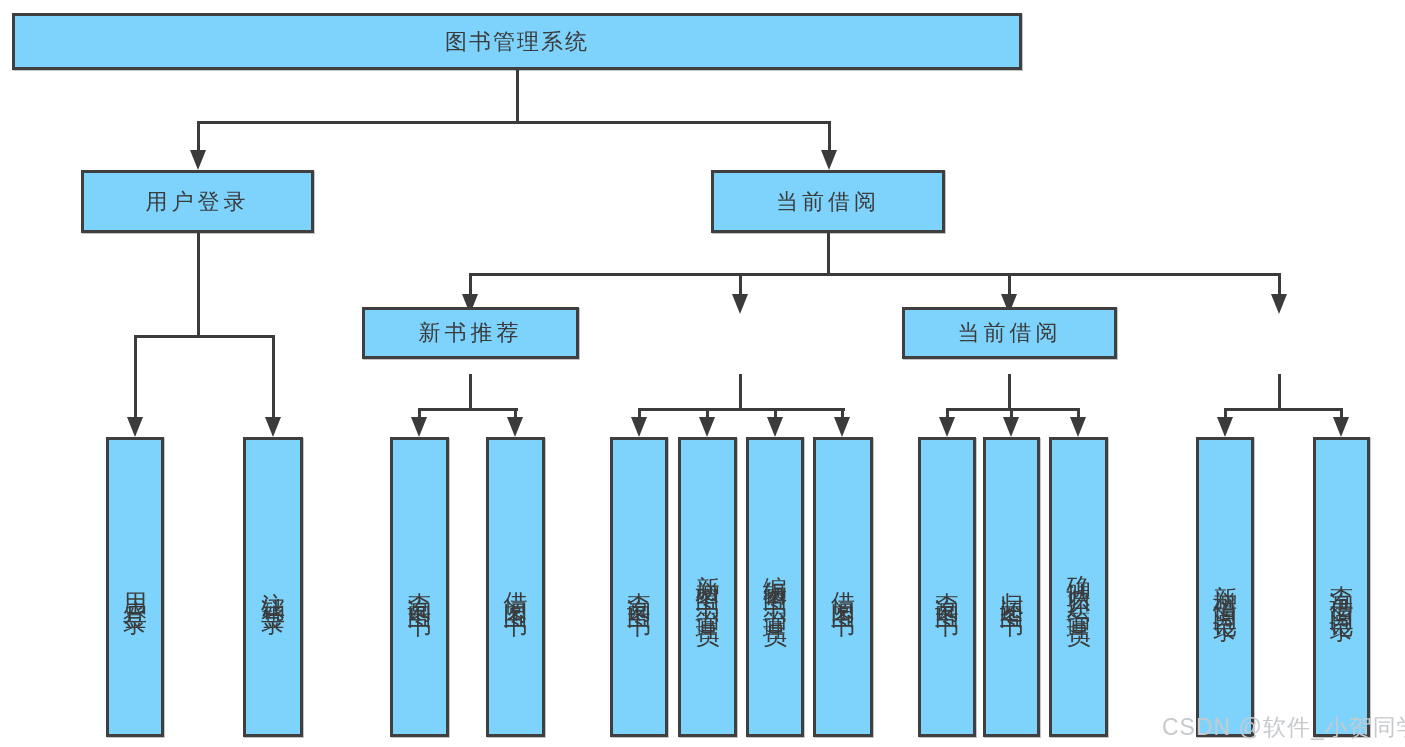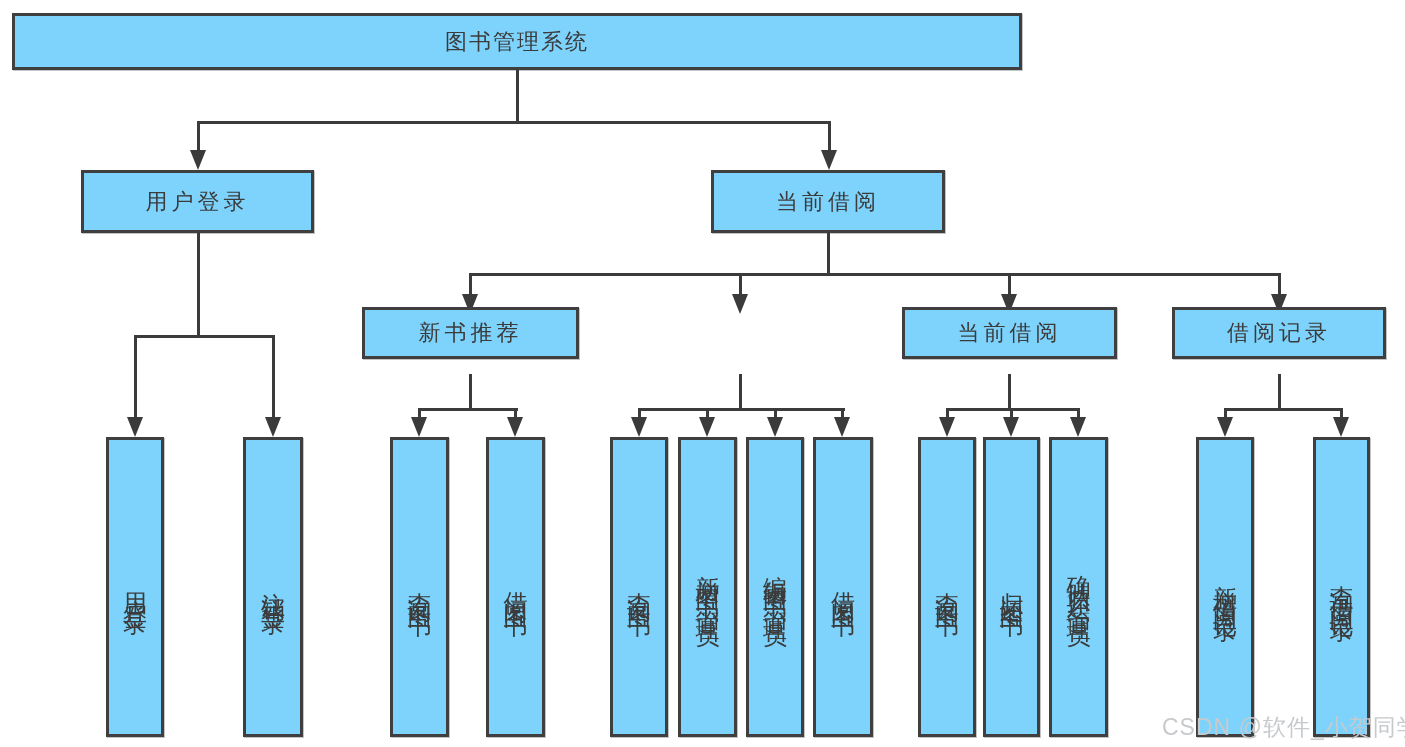--- a/index.html
+++ b/index.html
@@ -112,23 +112,20 @@
   <div class="arrowhead" style="left:1001px;top:294px"></div>
   <div class="vline" style="left:1278px;top:273px;height:23px"></div>
   <div class="arrowhead" style="left:1271px;top:294px"></div>
 
   <div class="node l3 l3a">
     <span class="hlabel">新书推荐</span>
   </div>
   <div class="node l3 l3c">
     <span class="hlabel">当前借阅</span>
   </div>
-  <div class="node l3 l3d">
-    <span class="hlabel">借阅记录</span>
-  </div>
 
   <div class="vline" style="left:469px;top:374px;height:37px"></div>
   <div class="hline" style="left:418px;top:408px;width:100px"></div>
   <div class="vline" style="left:418px;top:408px;height:11px"></div>
   <div class="arrowhead" style="left:411px;top:417px"></div>
   <div class="vline" style="left:514px;top:408px;height:11px"></div>
   <div class="arrowhead" style="left:507px;top:417px"></div>
 
   <div class="vline" style="left:739px;top:374px;height:37px"></div>
   <div class="hline" style="left:638px;top:408px;width:207px"></div>

